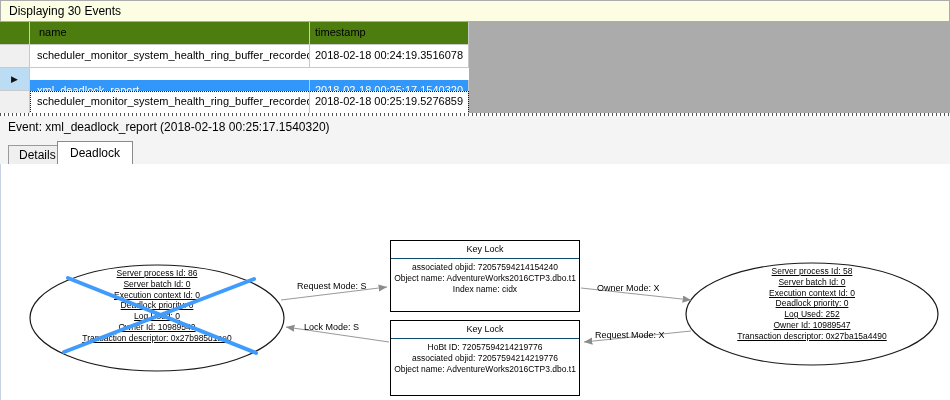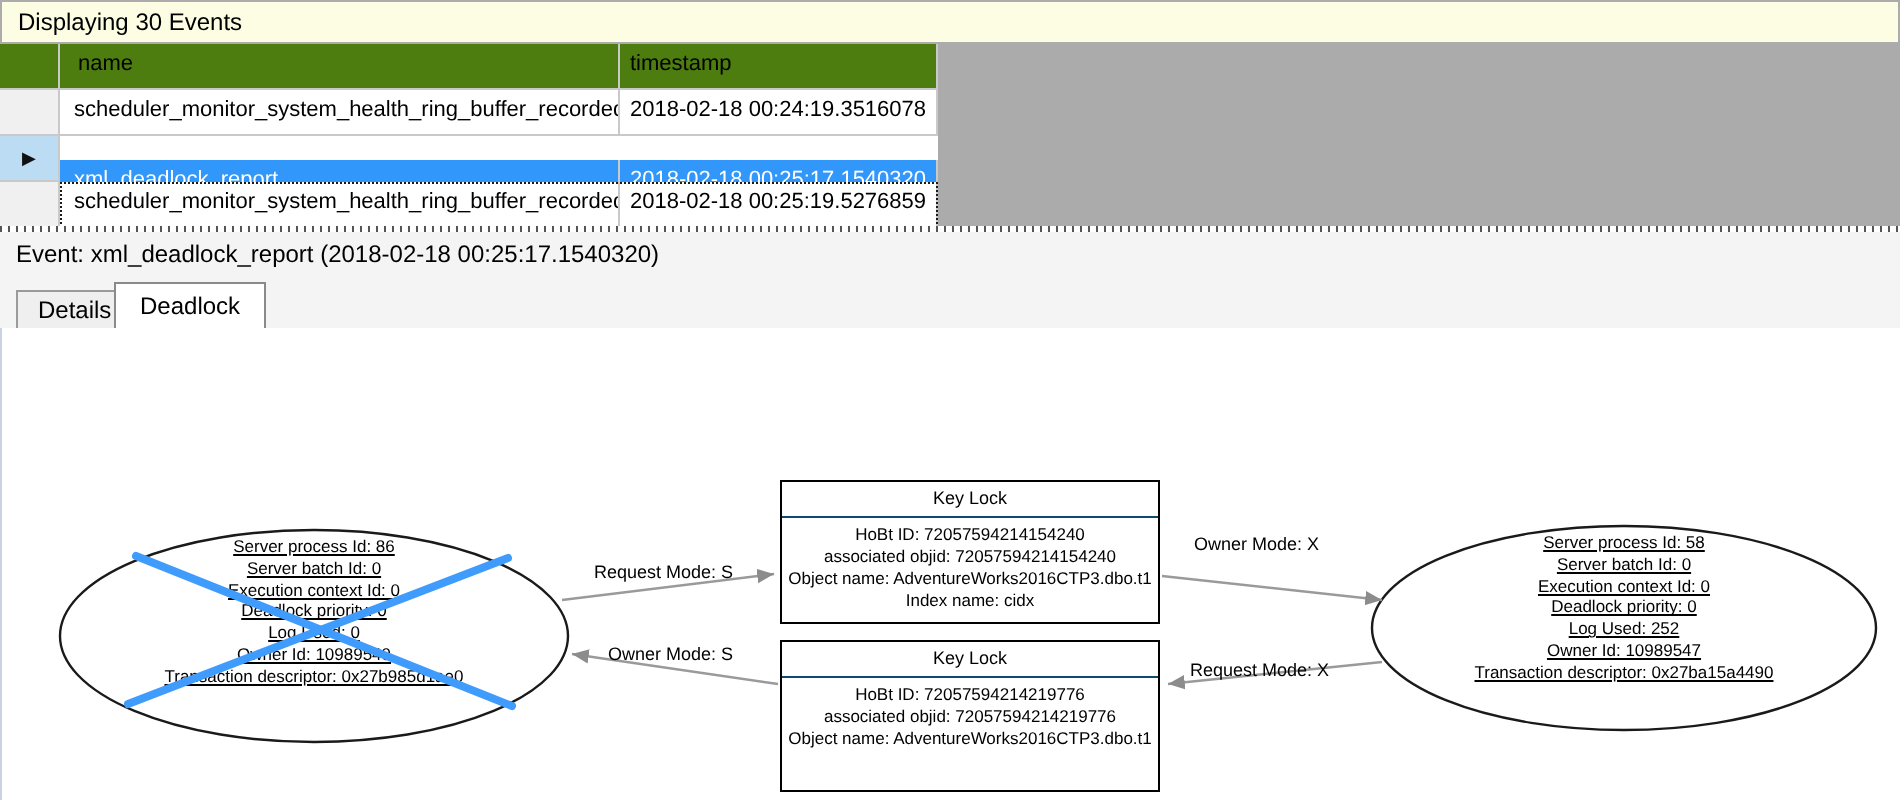--- a/index.html
+++ b/index.html
@@ -75,21 +75,21 @@
   .res-box.bottom{ top:156px; height:76px; }
   .res-title{
     height:18px; line-height:17px; text-align:center; font-size:9px; border-bottom:1px solid #0c4a6e;
   }
   .res-lines{ padding-top:3px; text-align:center; font-size:8.5px; line-height:11px; }
   .edge-label{
     position:absolute; font-size:9px; color:#000; white-space:nowrap;
   }
   .lbl-req-s{ left:296px; top:117px; }
   .lbl-own-s{ left:303px; top:158px; }
-  .lbl-own-x{ left:596px; top:103px;text-align:center; }
+  .lbl-own-x{ left:596px; top:119px;text-align:center; }
   .lbl-req-x{ left:594px; top:166px; }
   .x-overlay{ pointer-events:none; }
 </style>
 </head>
 <body>
 
 <div class="info-bar">Displaying 30 Events</div>
 
 <div class="grid-area">
   <div class="data-grid">
@@ -162,38 +162,37 @@
     <div>Execution context Id: 0</div>
     <div>Deadlock priority: 0</div>
     <div>Log Used: 252</div>
     <div>Owner Id: 10989547</div>
     <div>Transaction descriptor: 0x27ba15a4490</div>
   </div>
 
   <div class="res-box top">
     <div class="res-title">Key Lock</div>
     <div class="res-lines">
-      <div>HoBt ID: 72057594214154240</div>
       <div>associated objid: 72057594214154240</div>
       <div>Object name: AdventureWorks2016CTP3.dbo.t1</div>
       <div>Index name: cidx</div>
     </div>
   </div>
 
   <div class="res-box bottom">
     <div class="res-title">Key Lock</div>
     <div class="res-lines">
       <div>HoBt ID: 72057594214219776</div>
       <div>associated objid: 72057594214219776</div>
       <div>Object name: AdventureWorks2016CTP3.dbo.t1</div>
     </div>
   </div>
 
   <span class="edge-label lbl-req-s">Request Mode: S</span>
-  <span class="edge-label lbl-own-s">Owner Mode: S</span>
+  <span class="edge-label lbl-own-s">Lock Mode: S</span>
   <span class="edge-label lbl-own-x">Owner Mode: X</span>
   <span class="edge-label lbl-req-x">Request Mode: X</span>
 
   <svg class="x-overlay" width="950" height="236">
     <line x1="67" y1="114" x2="255" y2="189" stroke="#3F9BFC" stroke-width="4" stroke-linecap="round"></line>
     <line x1="63" y1="188" x2="253" y2="115" stroke="#3F9BFC" stroke-width="4" stroke-linecap="round"></line>
   </svg>
 
 </div>
 

